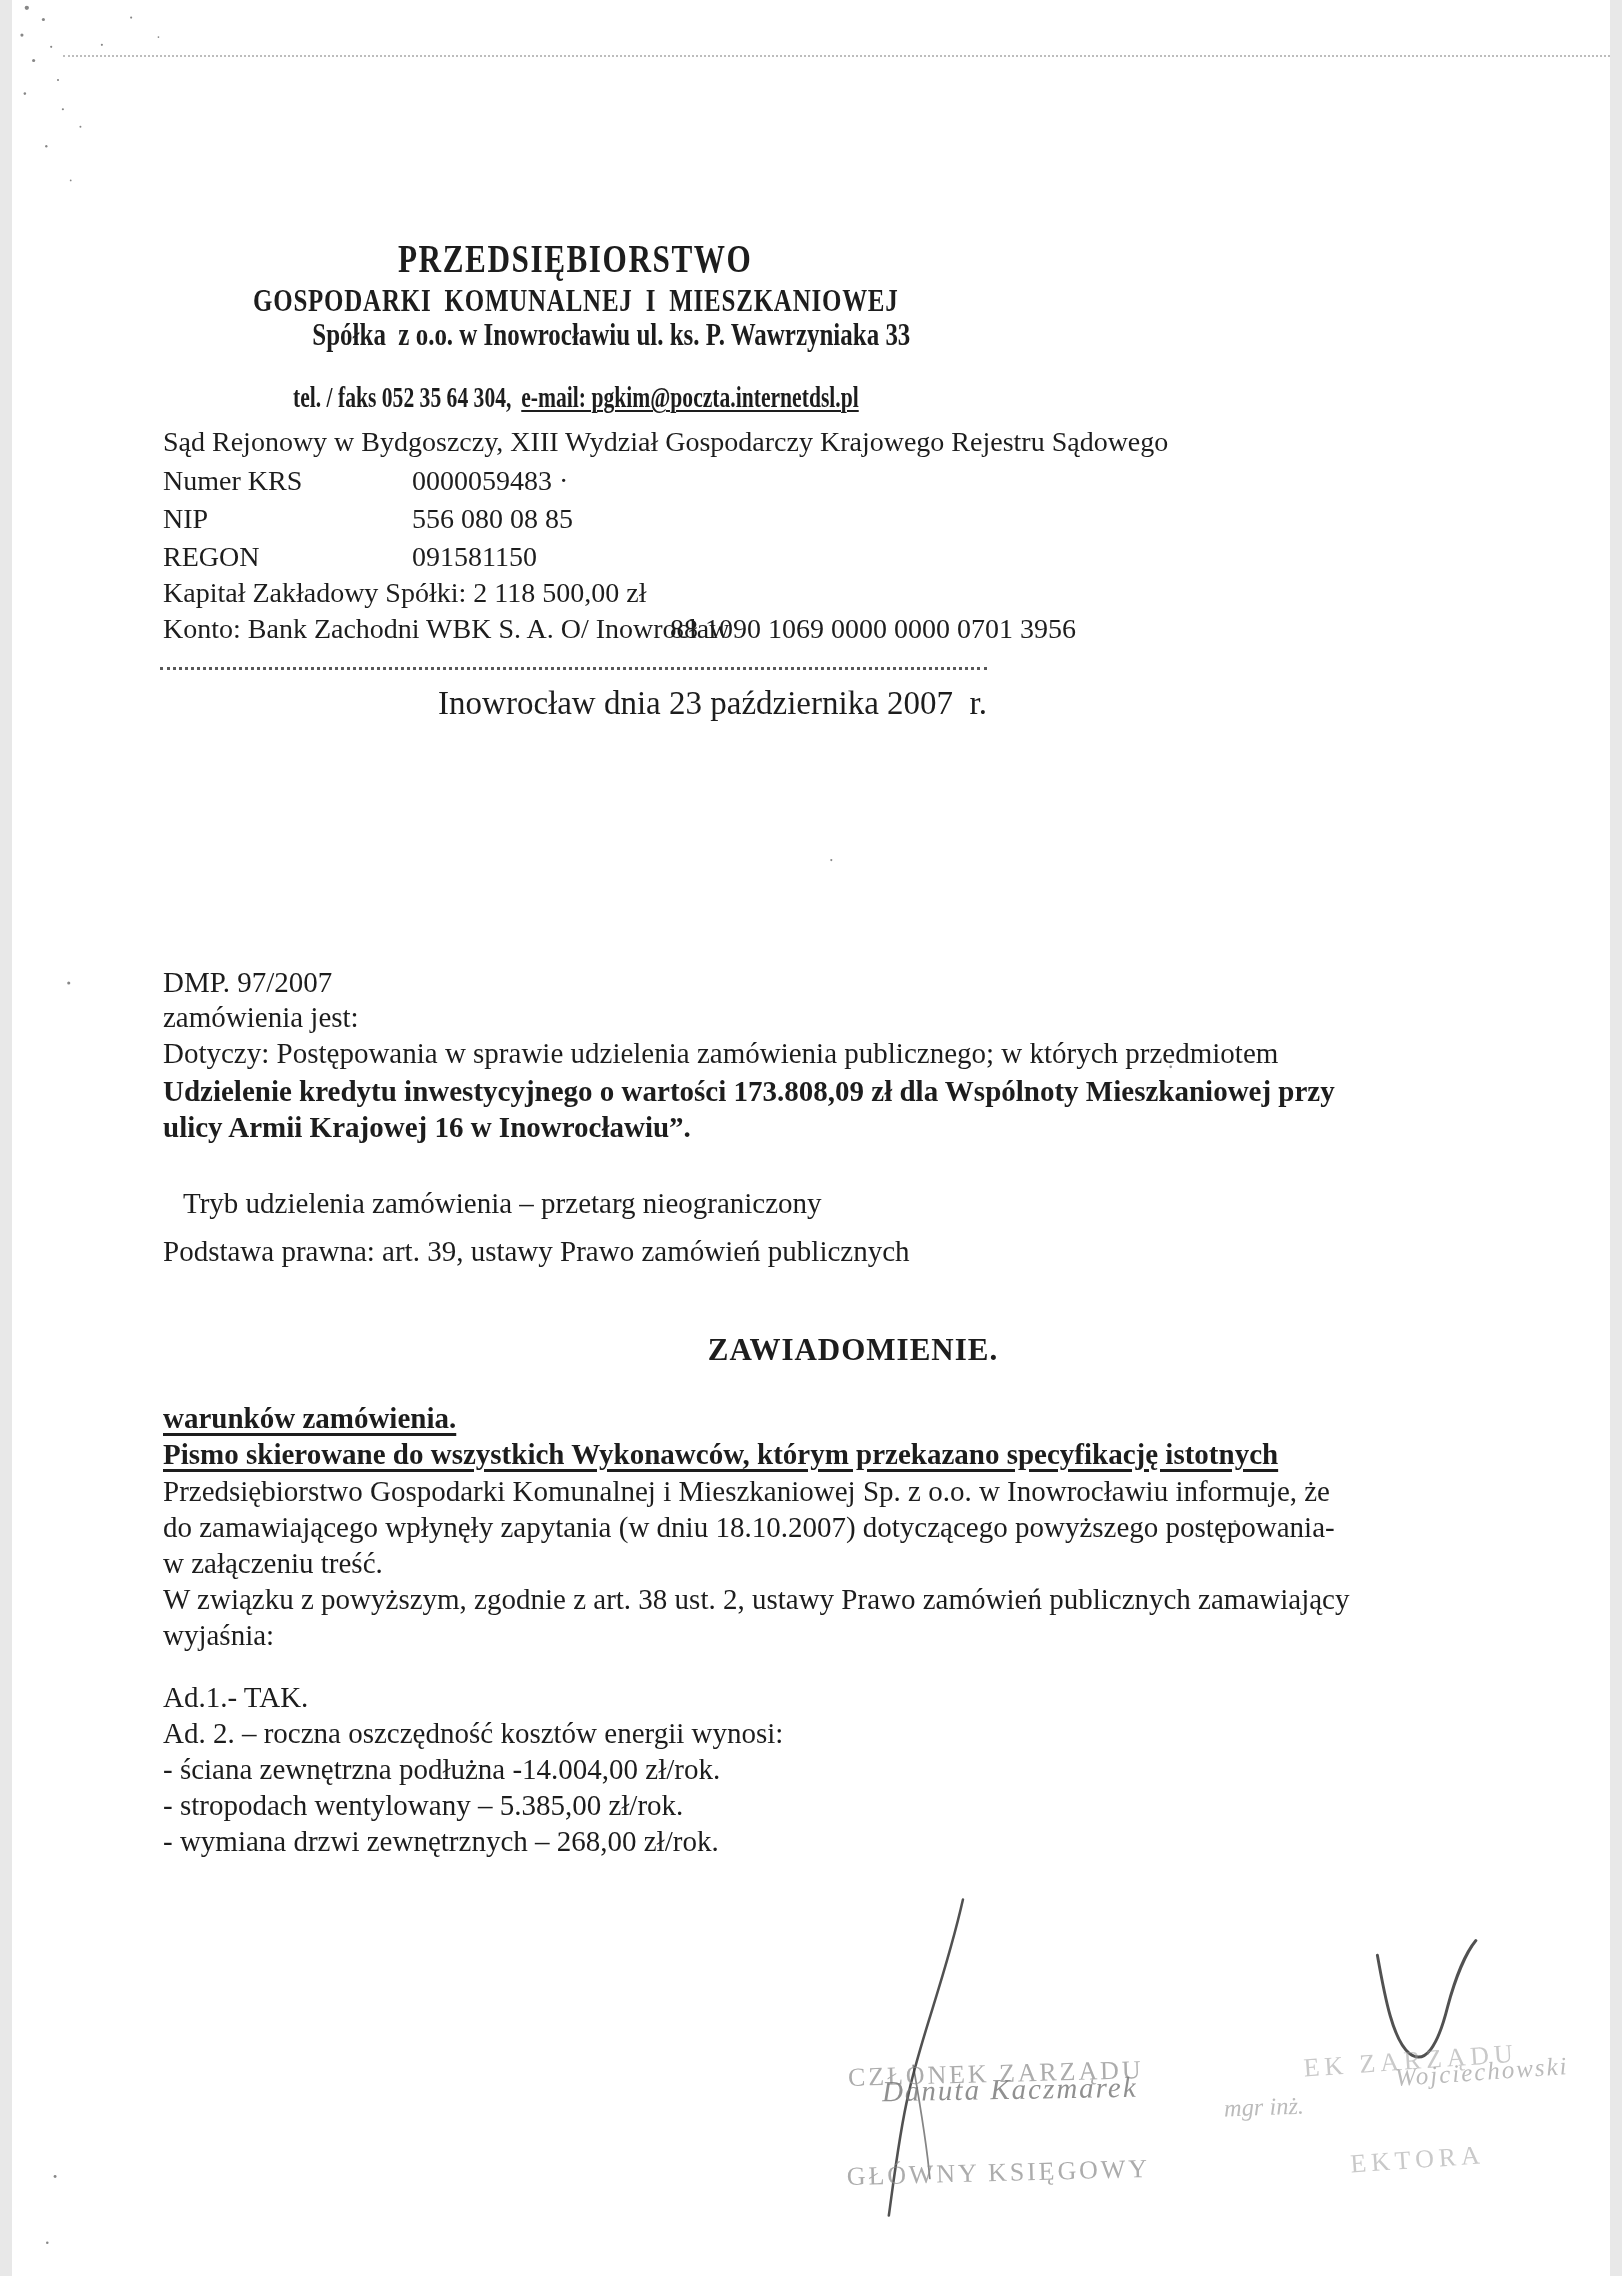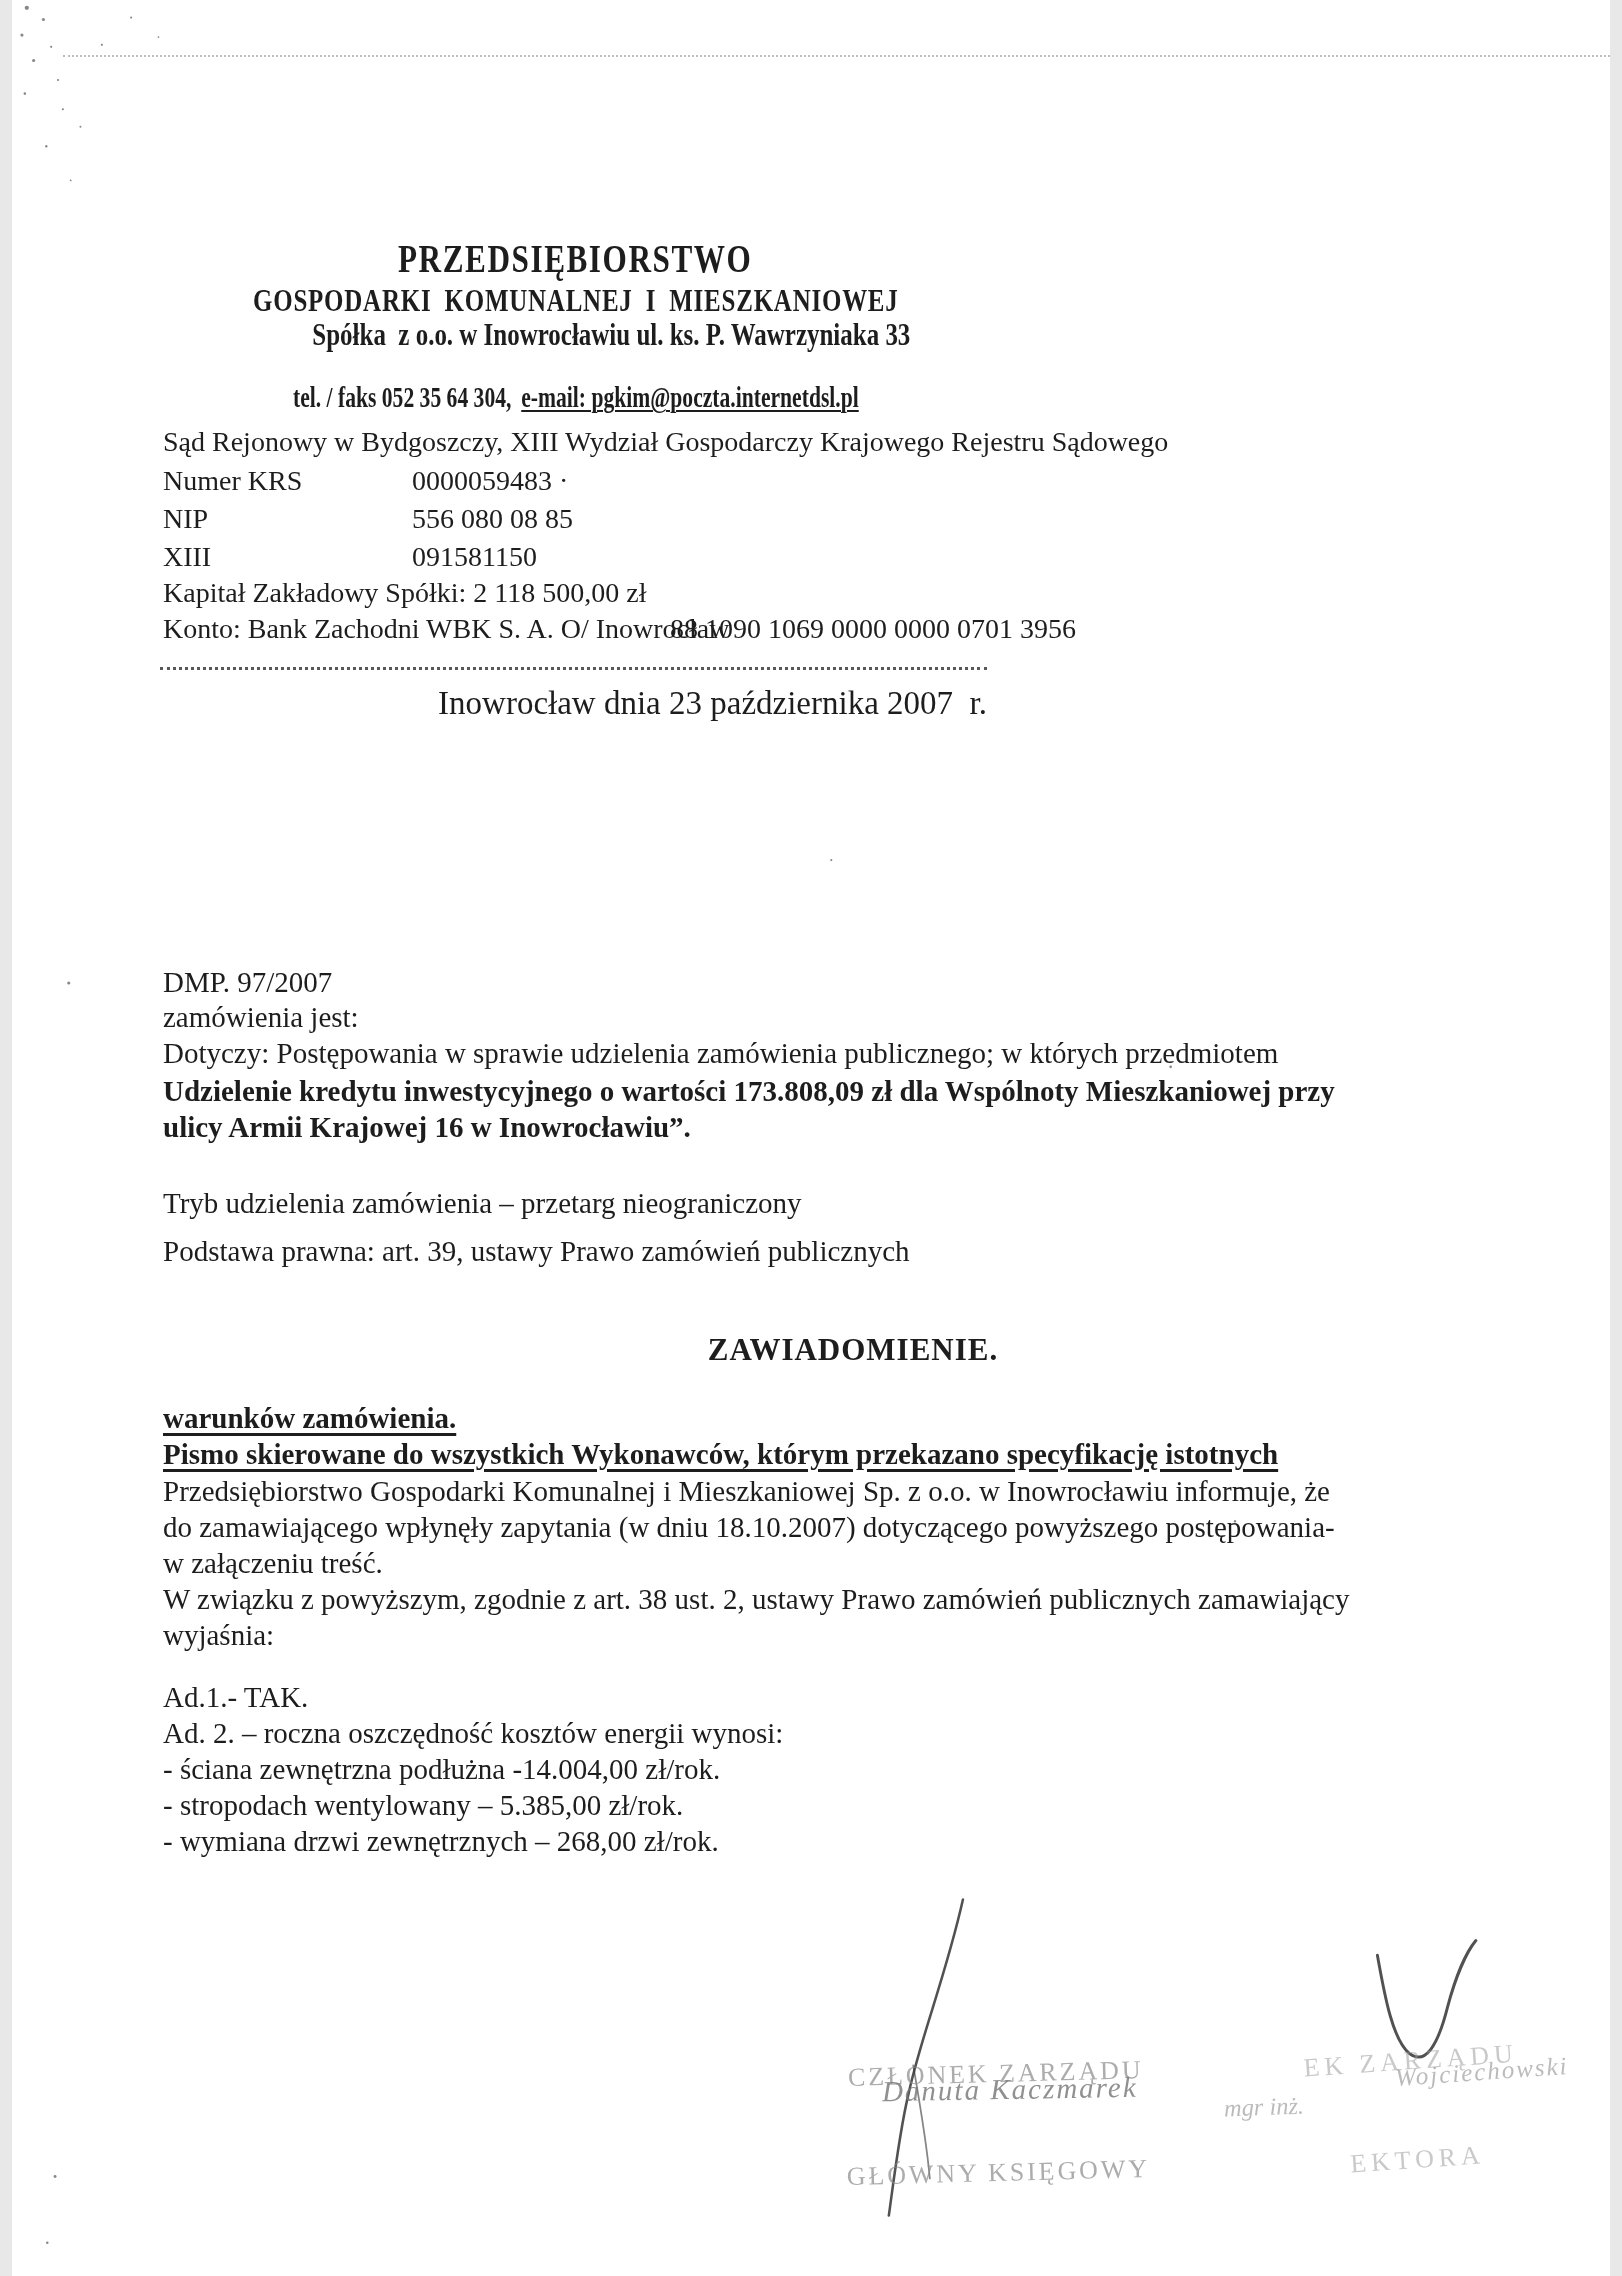--- a/index.html
+++ b/index.html
@@ -42,21 +42,21 @@
   .date-line{
     position:absolute;left:151px;top:685px;width:824px;
     text-align:right;font-size:33px;white-space:pre;
   }
 
   
   .bodyline{font-size:29px;white-space:pre;line-height:36px;}
   .ref-number{top:964px;}
   .regarding{top:999px;}
   .subject{top:1073px;font-weight:bold;line-height:39px;}
-  .mode{top:1185px;}
+  .mode{top:1185px;margin-left:20px;}
   .legal{top:1233px;}
   .bcol{position:absolute;left:151px;width:1287px;}
   .title{
     position:absolute;left:151px;top:1332px;width:1287px;
     text-align:center;text-indent:93px;
     font-size:31px;font-weight:bold;letter-spacing:1px;
   }
   .heading{top:1400px;font-weight:bold;line-height:44px;}
   .heading .u{
     text-decoration:underline;text-decoration-thickness:2.9px;text-underline-offset:4.9px;
@@ -124,21 +124,21 @@
     <div class="lhline lh-l3">
       <span class="cond">Spółka  z o.o. w Inowrocławiu ul. ks. P. Wawrzyniaka 33</span>
     </div>
     <div class="lhline lh-tel">
       <span class="cond2"><span>tel. / faks 052 35 64 304,</span><span class="email">e-mail: pgkim@poczta.internetdsl.pl</span></span>
     </div>
 
     <div class="reg" style="top:426px">Sąd Rejonowy w Bydgoszczy, XIII Wydział Gospodarczy Krajowego Rejestru Sądowego</div>
     <div class="reg" style="top:465px"><span class="lbl">Numer KRS</span><span>0000059483 ·</span></div>
     <div class="reg" style="top:503px"><span class="lbl">NIP</span><span>556 080 08 85</span></div>
-    <div class="reg" style="top:541px"><span class="lbl">XIII</span><span>091581150</span></div>
+    <div class="reg" style="top:541px"><span class="lbl">REGON</span><span>091581150</span></div>
     <div class="reg" style="top:577px">Kapitał Zakładowy Spółki: 2 118 500,00 zł</div>
     <div class="reg" style="top:613px"><span class="lbl2">Konto: Bank Zachodni WBK S. A. O/ Inowrocław</span><span>88 1090 1069 0000 0000 0701 3956</span></div>
 
     <div class="dotted-sep"></div>
     <div class="date-line">Inowrocław dnia 23 października 2007  r.</div>
   </header>
 
   <section>
     <div class="bcol bodyline ref-number">DMP. 97/2007</div>
     <div class="bcol regarding">

